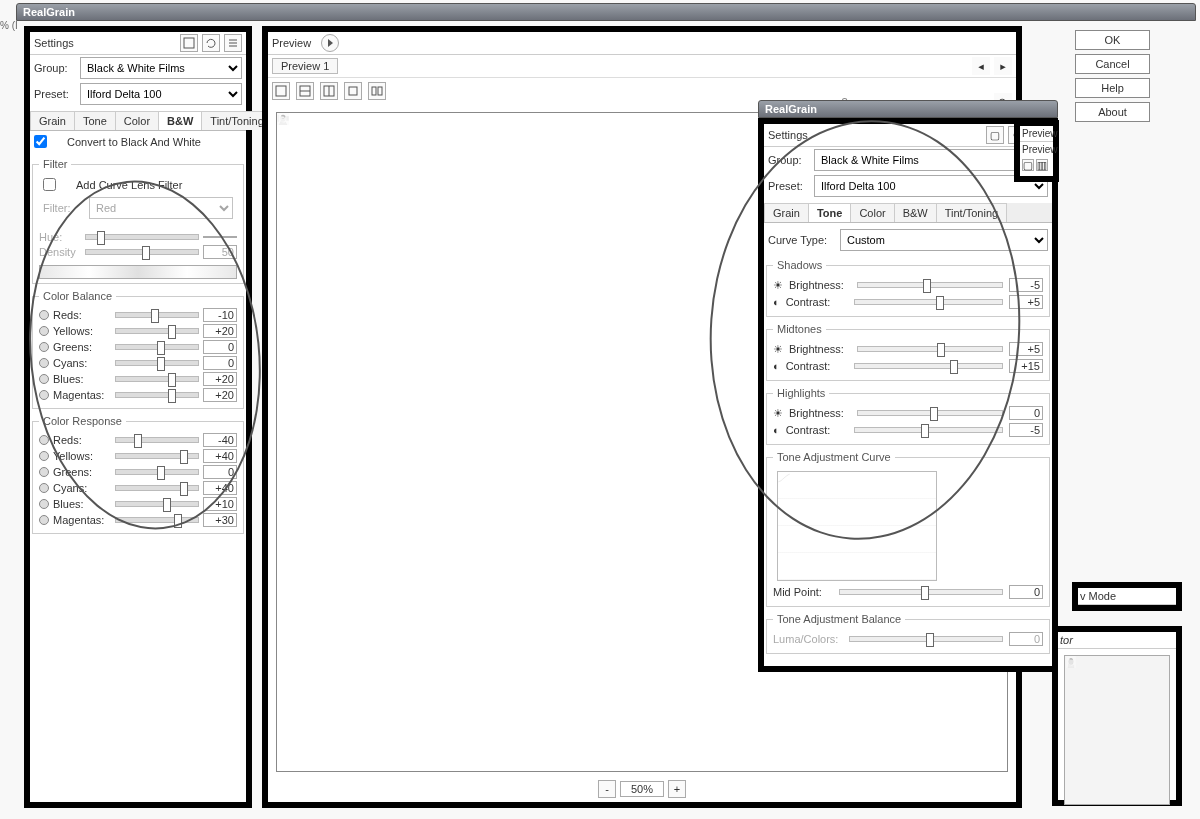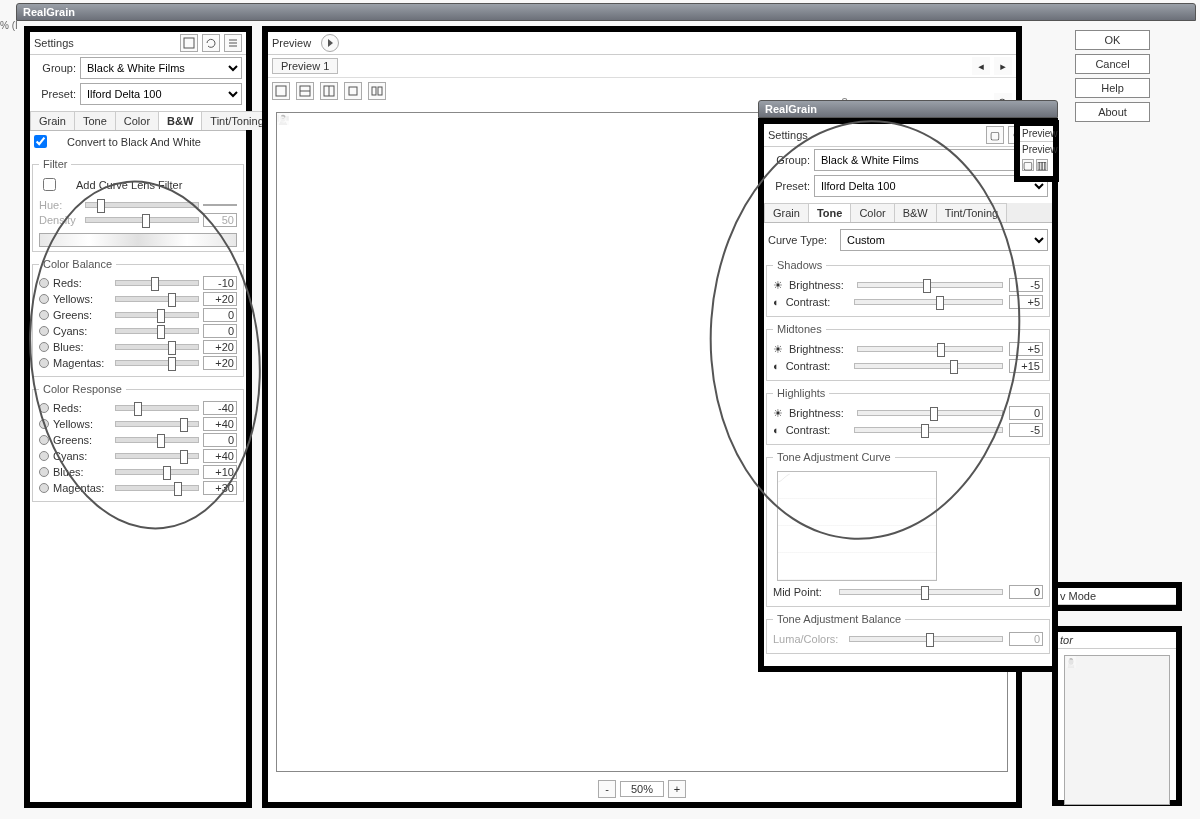--- a/index.html
+++ b/index.html
@@ -15,21 +15,21 @@
 .tabs { display: flex; border-bottom: 1px solid #bbb; background: #eee; }
 .tab { padding: 3px 8px; border: 1px solid #ccc; border-bottom: none; margin-right: -1px; background: #f4f4f4; cursor: pointer; }
 .tab.active { background: #fff; font-weight: bold; }
 .slider-row { display: flex; align-items: center; margin: 2px 0; gap: 4px; }
 .slider-row .dot { width: 10px; height: 10px; border-radius: 50%; border: 1px solid #888; background: #ddd; flex-shrink: 0; }
 .slider-row .lbl { width: 58px; }
 .slider-row .track { flex: 1; height: 6px; background: #ddd; border: 1px solid #bbb; position: relative; }
 .slider-row .knob { position: absolute; top: -4px; width: 8px; height: 14px; background: #fff; border: 1px solid #666; }
 .slider-row .val { width: 34px; border: 1px solid #aaa; text-align: right; padding: 0 2px; }
 .hdr-row { display: flex; align-items: center; padding: 2px 4px; gap: 4px; }
-.hdr-lbl { width: 42px; text-align: right; }
+.hdr-lbl { width: 42px; }
 .icons-row { display: flex; gap: 6px; padding: 4px; }
 .ico { width: 18px; height: 18px; border: 1px solid #aaa; background: #fafafa; display: flex; align-items: center; justify-content: center; cursor: pointer; }
 svg { width: 12px; height: 12px; }
 .checkbox-row { display: flex; align-items: center; gap: 20px; padding: 4px; }
 .tone-row { display: flex; align-items: center; gap: 6px; margin: 3px 0; }
 .tone-row .lbl { width: 62px; }
 .tone-row .track { flex: 1; height: 6px; background: #eee; border: 1px solid #bbb; position: relative; }
 .tone-row .knob { position: absolute; top: -4px; width: 8px; height: 14px; background: #fff; border: 1px solid #666; }
 .tone-row .val { width: 34px; border: 1px solid #aaa; text-align: right; padding: 0 2px; }
 .curve-box { width: 160px; height: 110px; border: 1px solid #bbb; margin: 4px; position: relative; background: repeating-linear-gradient(#fff,#fff 26px,#eee 27px), repeating-linear-gradient(90deg,#fff,#fff 38px,#eee 39px); }
@@ -92,21 +92,25 @@
   <div class="checkbox-row">
     <input type="checkbox" checked="" style="">
     <span>Convert to Black And White</span>
   </div>
   <fieldset>
     <legend>Filter</legend>
     <div class="checkbox-row">
       <input type="checkbox" style="">
       <span>Add Curve Lens Filter</span>
     </div>
-    <div class="slider-row disabled" style="margin-top:4px;">
+    <div class="hdr-row disabled">
+      <span class="hdr-lbl">Filter:</span>
+      <select style="flex:1;" disabled=""><option>Red</option></select>
+    </div>
+    <div class="slider-row disabled" style="margin-top:10px;">
       <span class="lbl" style="width:42px;">Hue:</span>
       <div class="track">
           <div class="knob" style="left:10%;"></div>
         </div>
       <span class="val"></span>
     </div>
     <div class="slider-row disabled">
       <span class="lbl" style="width:42px;">Density</span>
       <div class="track">
           <div class="knob" style="left:50%;"></div>
@@ -423,21 +427,21 @@
 
 <div class="panel" style="position:absolute; left:1014px; top:120px; width:45px; height:62px;">
   <div style="border-bottom:1px solid #ccc; padding:2px; font-size:10px;">Preview</div>
   <div style="padding:2px; font-size:10px;">Preview</div>
   <div class="icons-row" style="padding:2px; gap:2px;">
     <span class="ico" style="width:12px;height:12px;">▢</span>
     <span class="ico" style="width:12px;height:12px;">▥</span>
   </div>
 </div>
 
-<div class="panel" style="position:absolute; right:18px; top:582px; width:130px;">
+<div class="panel" style="position:absolute; right:18px; top:582px; width:110px;">
   <div style="border-bottom:1px solid #ccc; padding:2px;">v Mode</div>
 </div>
 <div class="panel" style="position:absolute; right:18px; top:626px; width:130px; height:180px;">
   <div style="border-bottom:1px solid #ccc; padding:2px;font-style:italic;">tor</div>
   <div style="margin:6px; border:1px solid #aaa; height:150px; background:#f4f4f4; position:relative;">
     <svg viewBox="0 0 120 150" width="100%" height="100%">
         <rect width="120" height="150" fill="#f8f8f8"></rect>
         <ellipse cx="60" cy="70" rx="30" ry="40" fill="#e4e4e4" stroke="#bbb"></ellipse>
         <path d="M40 35 Q60 15 85 40 Q80 55 60 45 Q45 50 40 35" fill="#bbb"></path>
         <path d="M30 100 Q60 140 95 110 L100 150 L20 150 Z" fill="#eee" stroke="#ccc"></path>

